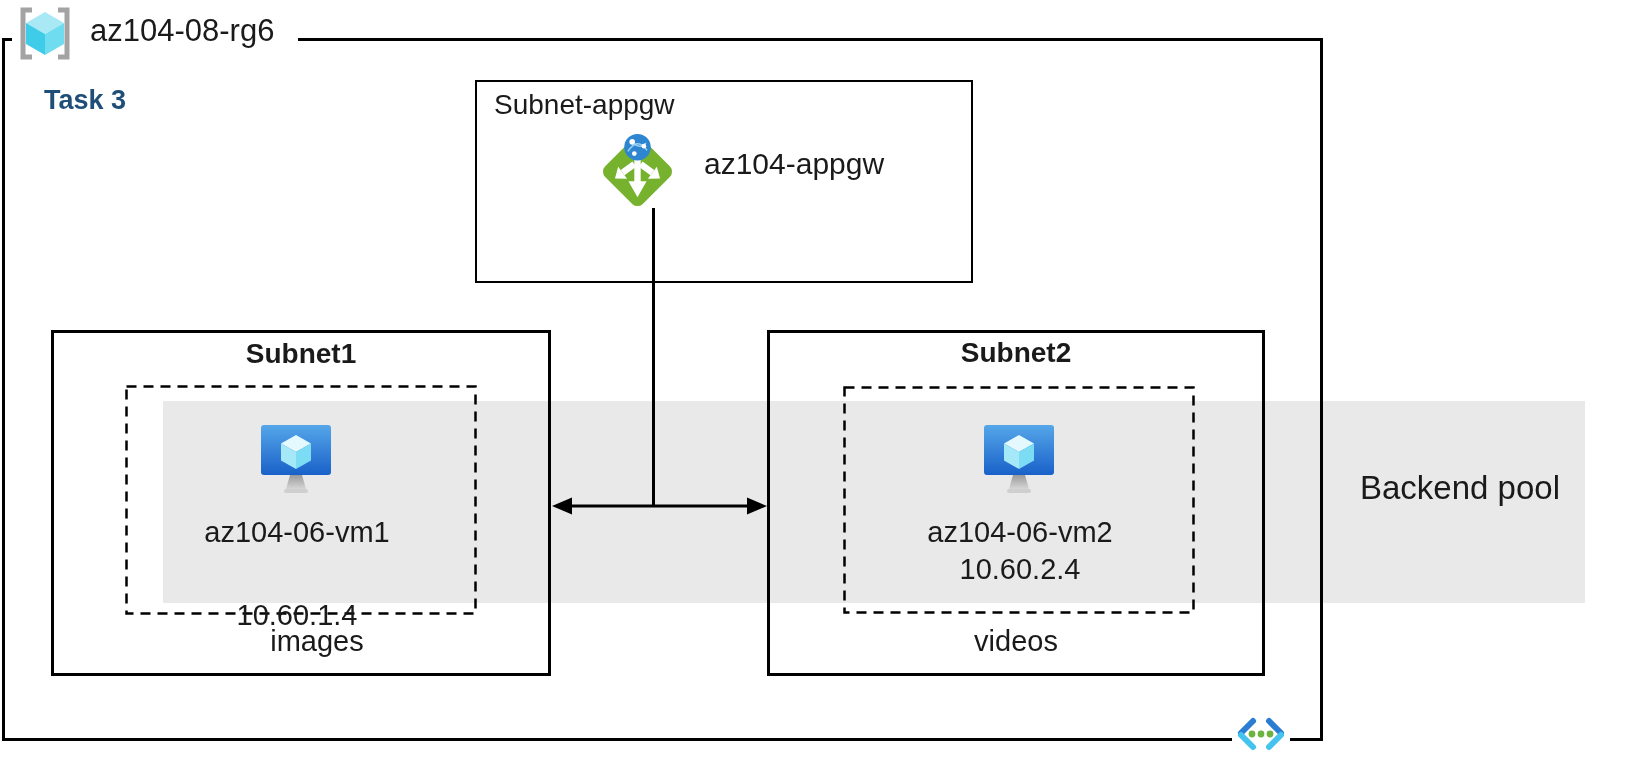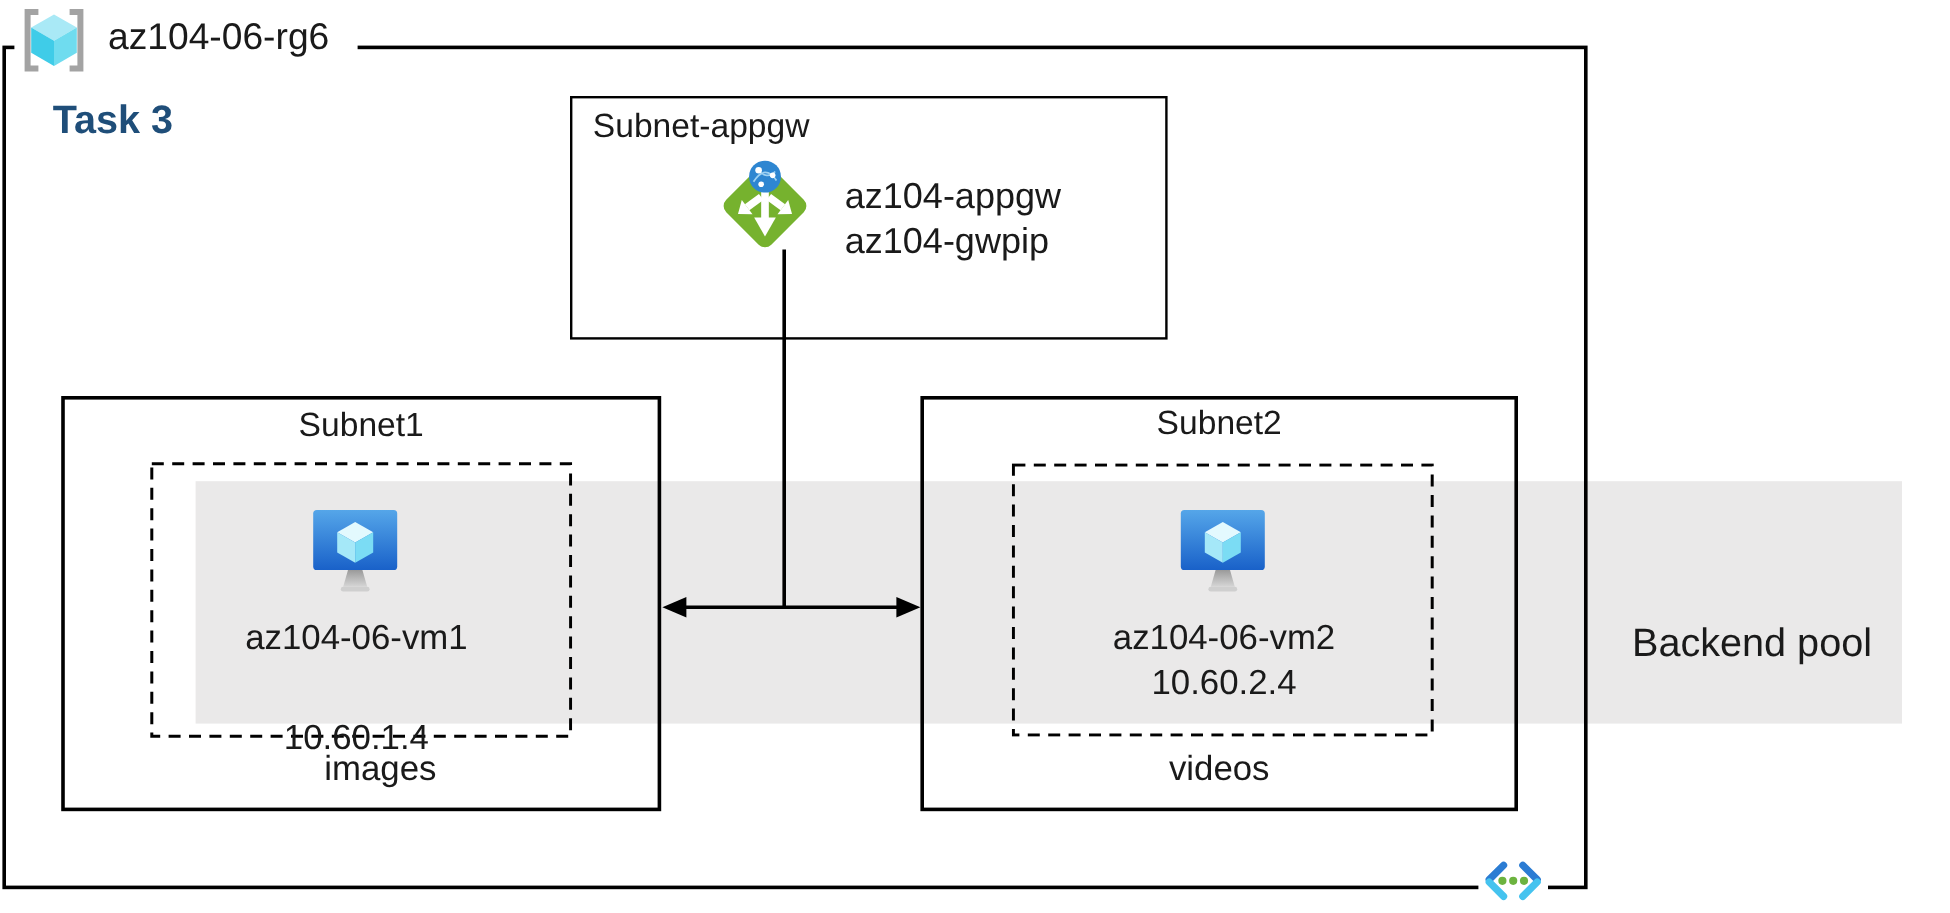--- a/index.html
+++ b/index.html
@@ -4,67 +4,67 @@
 <style>
   html,body{margin:0;padding:0;background:#ffffff;}
   .canvas{position:relative;width:1625px;height:761px;background:#ffffff;
           font-family:"Liberation Sans",sans-serif;color:#1a1a1a;overflow:hidden;}
   .abs{position:absolute;}
   .band{left:163px;top:401px;width:1422px;height:202px;background:#EAE9E9;}
   .outer-box{left:2px;top:38px;width:1321px;height:703px;border:3px solid #000;box-sizing:border-box;}
   .border-patch{left:12px;top:35px;width:286px;height:9px;background:#fff;}
   .rg-icon{left:16px;top:5px;width:58px;height:57px;}
   .rg-label{left:90px;top:12px;font-size:31px;line-height:38px;white-space:nowrap;}
-  .task-label{left:44px;top:81px;font-size:33px;line-height:38px;font-weight:bold;color:#1F4E79;white-space:nowrap;}
+  .task-label{left:44px;top:81px;font-size:27px;line-height:38px;font-weight:bold;color:#1F4E79;white-space:nowrap;}
   .appgw-box{left:475px;top:80px;width:498px;height:203px;border:2px solid #000;box-sizing:border-box;background:transparent;}
   .appgw-title{left:494px;top:88px;font-size:28px;line-height:34px;white-space:nowrap;}
   .connector{left:540px;top:200px;width:240px;height:324px;}
   .appgw-icon{left:595px;top:127px;width:85px;height:85px;}
   .appgw-names{left:704px;top:145px;font-size:30px;line-height:38px;white-space:nowrap;}
   .subnet-box{border:3px solid #000;box-sizing:border-box;background:transparent;}
   .subnet1-box{left:51px;top:330px;width:500px;height:346px;}
   .subnet2-box{left:767px;top:330px;width:498px;height:346px;}
-  .subnet-title{font-size:28px;line-height:34px;text-align:center;}
+  .subnet-title{font-size:28px;line-height:34px;text-align:center;font-weight:bold;}
   .subnet1-title{left:51px;top:337px;width:500px;}
   .subnet2-title{left:767px;top:336px;width:498px;text-align:center;}
   .dash-rect{pointer-events:none;}
   .dash1{left:125px;top:385px;width:352px;height:230px;}
   .dash2{left:843px;top:386px;width:352px;height:228px;}
   .vm-icon{width:74px;height:77px;}
   .vm1-icon{left:259px;top:422px;}
   .vm2-icon{left:982px;top:422px;}
   .vm-line{width:300px;font-size:29px;line-height:37px;text-align:center;white-space:nowrap;}
   .vm1-name{left:147px;top:514px;}
   .vm1-ip{left:147px;top:551px;margin-top:46px;}
   .vm2-name{left:870px;top:514px;}
   .vm2-ip{left:870px;top:551px;}
   .caption{font-size:29px;line-height:37px;text-align:center;}
   .caption-images{left:51px;top:623px;width:500px;padding-left:16px;}
   .caption-videos{left:767px;top:623px;width:498px;}
-  .backend-label{left:1335px;top:466px;width:250px;font-size:33px;line-height:44px;text-align:center;white-space:nowrap;margin-top:48px;}
+  .backend-label{left:1335px;top:466px;width:250px;font-size:33px;line-height:44px;text-align:center;white-space:nowrap;}
   .vnet-wrap{left:1232px;top:713px;width:58px;height:42px;background:#fff;display:flex;align-items:center;justify-content:center;}
 </style>
 </head>
 <body>
 
 <div class="canvas">
 
   <div class="abs band"></div>
 
   <div class="abs outer-box"></div>
   <div class="abs border-patch"></div>
 
   <svg class="abs rg-icon" viewBox="0 0 58 57">
     <path d="M16,5 H7 V52 H16" fill="none" stroke="#A3A3A3" stroke-width="5"></path>
     <path d="M42,5 H51 V52 H42" fill="none" stroke="#A3A3A3" stroke-width="5"></path>
     <polygon points="29,7 48,18 29,29 10,18" fill="#A9E9F6"></polygon>
     <polygon points="10,18 29,29 29,50 10,39" fill="#3FCCE8"></polygon>
     <polygon points="48,18 29,29 29,50 48,39" fill="#6FDCEF"></polygon>
   </svg>
-  <div class="abs rg-label">az104-06-rg6</div>
+  <div class="abs rg-label">az104-08-rg6</div>
 
   <div class="abs task-label">Task 3</div>
 
   <svg class="abs connector" viewBox="0 0 240 324">
     <line x1="113.5" y1="8" x2="113.5" y2="307" stroke="#000" stroke-width="3"></line>
     <line x1="30" y1="306" x2="209" y2="306" stroke="#000" stroke-width="3"></line>
     <polygon points="12,306 32,297.5 32,314.5" fill="#000"></polygon>
     <polygon points="227,306 207,297.5 207,314.5" fill="#000"></polygon>
   </svg>
 
@@ -85,21 +85,20 @@
     <g stroke="#9ed1f2" stroke-width="1.4" fill="none">
       <path d="M31,23 Q40,9 49,22"></path>
       <path d="M33,13 Q42,22 48,15"></path>
     </g>
     <circle cx="35" cy="14" r="2.6" fill="#fff"></circle>
     <circle cx="46" cy="18" r="2.2" fill="#fff"></circle>
     <circle cx="37" cy="25" r="2.2" fill="#fff"></circle>
   </svg>
   <div class="abs appgw-names">
     <div>az104-appgw</div>
-    <div>az104-gwpip</div>
   </div>
 
   <div class="abs subnet-box subnet1-box"></div>
   <div class="abs subnet-title subnet1-title">Subnet1</div>
   <svg class="abs dash-rect dash1" viewBox="0 0 352 230">
     <rect x="1.5" y="1.5" width="349" height="227" fill="none" stroke="#000" stroke-width="2.5" stroke-dasharray="10 7"></rect>
   </svg>
   <svg class="abs vm-icon vm1-icon" viewBox="0 0 74 77">
     <defs>
       <linearGradient id="scr1" x1="0" y1="0" x2="0" y2="1">

